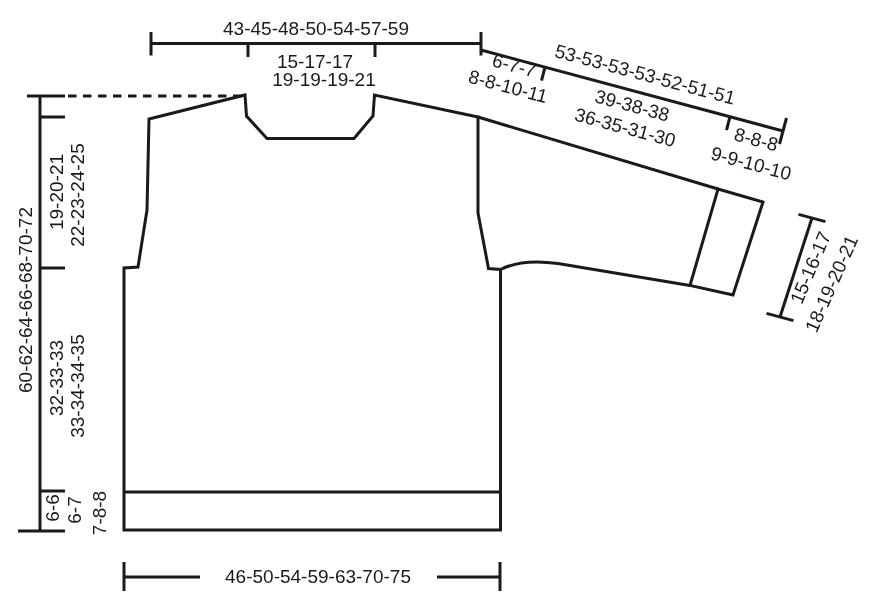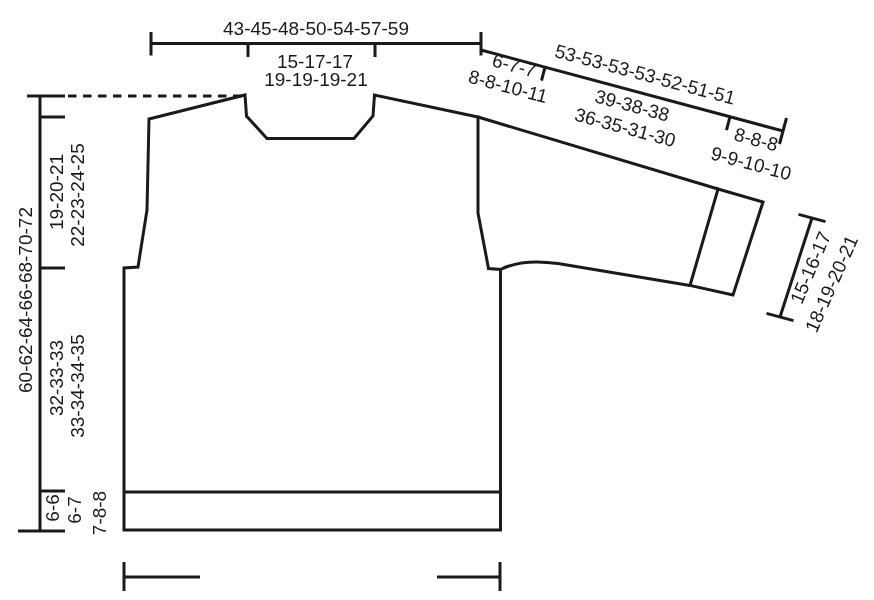--- a/index.html
+++ b/index.html
@@ -77,21 +77,21 @@
       <path d="M124,577 L200,577"></path>
       <path d="M437,577 L500,577"></path>
       <path d="M124,562 L124,591"></path>
       <path d="M500,562 L500,591"></path>
     </g>
   </svg>
 
   <div class="label" style="left:316px; top:29px;">43-45-48-50-54-57-59</div>
 
   <div class="label" style="left:315px; top:62px;text-align:right;">15-17-17</div>
-  <div class="label" style="left:316px; top:80px;text-align:right;">19-19-19-21</div>
+  <div class="label" style="left:324px; top:80px;text-align:right;">19-19-19-21</div>
 
   <div class="label" style="left:514px; top:66px; transform:translate(-50%,-50%) rotate(15deg);">6-7-7</div>
   <div class="label" style="left:508px; top:86.5px; transform:translate(-50%,-50%) rotate(15deg);">8-8-10-11</div>
 
   <div class="label" style="left:645px; top:75px; transform:translate(-50%,-50%) rotate(15deg);">53-53-53-53-52-51-51</div>
 
   <div class="label" style="left:632px; top:106px; transform:translate(-50%,-50%) rotate(15deg);">39-38-38</div>
   <div class="label" style="left:625px; top:128px; transform:translate(-50%,-50%) rotate(15deg);">36-35-31-30</div>
 
   <div class="label" style="left:756px; top:139.5px; transform:translate(-50%,-50%) rotate(15deg);">8-8-8</div>
@@ -105,14 +105,15 @@
   <div class="label" style="left:57px; top:192px; transform:translate(-50%,-50%) rotate(-90deg);">19-20-21</div>
   <div class="label" style="left:78px; top:195px; transform:translate(-50%,-50%) rotate(-90deg);">22-23-24-25</div>
 
   <div class="label" style="left:57px; top:378px; transform:translate(-50%,-50%) rotate(-90deg);">32-33-33</div>
   <div class="label" style="left:78px; top:386px; transform:translate(-50%,-50%) rotate(-90deg);">33-34-34-35</div>
 
   <div class="label" style="left:53px; top:508px; transform:translate(-50%,-50%) rotate(-90deg);">6-6</div>
   <div class="label" style="left:75px; top:510px; transform:translate(-50%,-50%) rotate(-90deg);">6-7</div>
   <div class="label" style="left:100px; top:513px; transform:translate(-50%,-50%) rotate(-90deg);">7-8-8</div>
 
+  <div class="label" style="left:318px; top:577px;">46-50-54-59-63-70-75</div>
 
 </div>
 
 </body></html>

